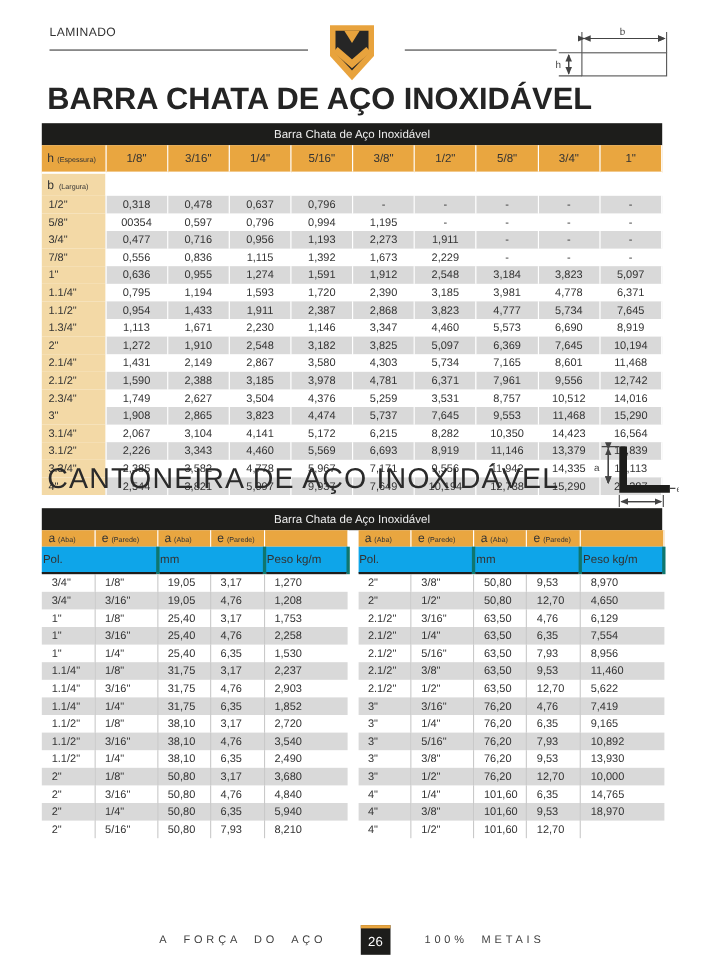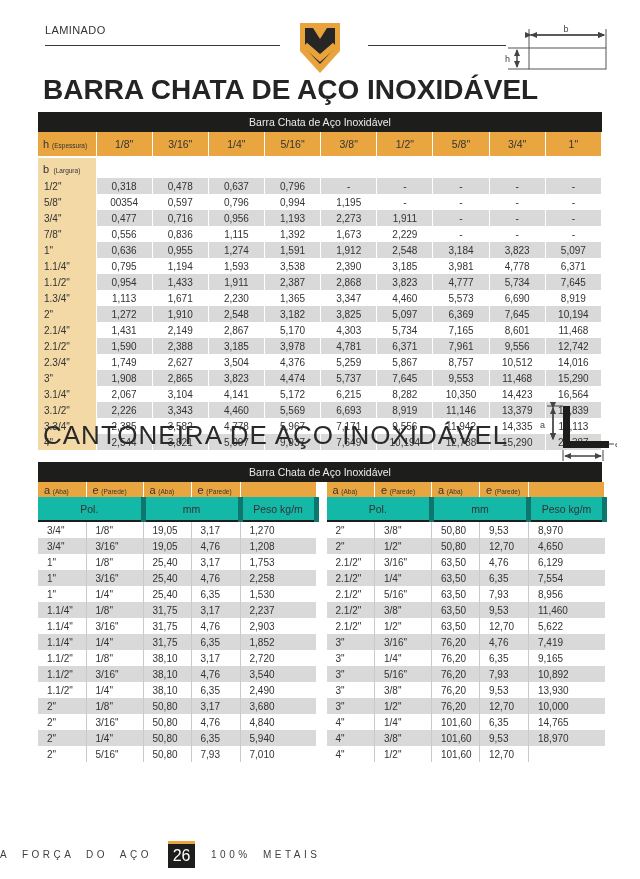--- a/index.html
+++ b/index.html
@@ -38,34 +38,34 @@
   .t1 tbody td.rlabel{background:#F3D9A6 !important;text-align:left;padding-left:6px;}
 
   
   .t2-wrap{position:absolute;left:38px;top:462px;width:564px;}
   .t2-halves{display:flex;gap:8px;}
   .t2{width:278px;}
   .t2 col.a1{width:48px;} .t2 col.a2{width:57px;} .t2 col.a3{width:48px;}
   .t2 col.a4{width:49px;} .t2 col.a5{width:76px;}
   .t2 thead tr.r1 th{background:#E9A640;height:13px;font-size:9.5px;text-align:left;
                      padding-left:6px;border-right:1px solid #fff;color:#333;}
-  .t2 thead tr.r2 th{background:#14b8a6;height:21px;font-size:10.5px;text-align:center;
-                     border-right:5px solid #0f766e;border-bottom:2px solid #1d1d1b;color:#333;}
+  .t2 thead tr.r2 th{background:#0ea5e9;height:21px;font-size:10.5px;text-align:left;
+                     border-right:3px solid #0f766e;border-bottom:2px solid #1d1d1b;color:#333;}
   .t2 thead th:last-child{border-right:none;margin-top:12px;}
   .t2 tbody td{height:14px;font-size:10px;text-align:left;padding-left:9px;
                border-right:1px solid #c9c9c9;color:#333;}
   .t2 tbody td:last-child{border-right:none;}
   .t2 tbody tr.g td{background:#D9D9D9;}
 
   
   .footer{position:absolute;left:0;right:0;top:841px;display:flex;
-          align-items:center;gap:16px;}
+          justify-content:center;align-items:center;gap:31px;}
   .foot-text{font-size:10px;letter-spacing:3.5px;word-spacing:6px;color:#3f3f3f;}
   .pagebox{width:27px;height:24px;background:#1d1d1b;border-top:3px solid #E9A640;
-           color:#fff;font-size:16px;display:flex;align-items:center;justify-content:center;}
+           color:#fff;font-size:12px;display:flex;align-items:center;justify-content:center;}
 </style>
 </head>
 <body>
 
 <div class="page">
 
   <div class="cat-label">LAMINADO</div>
   <div class="rule rule-left"></div>
   <div class="rule rule-right"></div>
 
@@ -204,21 +204,21 @@
             <td>2,548</td>
             <td>3,184</td>
             <td>3,823</td>
             <td>5,097</td>
           </tr>
           <tr>
             <td class="rlabel">1.1/4"</td>
             <td>0,795</td>
             <td>1,194</td>
             <td>1,593</td>
-            <td>3,538</td>
+            <td>1,720</td>
             <td>2,390</td>
             <td>3,185</td>
             <td>3,981</td>
             <td>4,778</td>
             <td>6,371</td>
           </tr>
           <tr class="g">
             <td class="rlabel">1.1/2"</td>
             <td>0,954</td>
             <td>1,433</td>
@@ -228,21 +228,21 @@
             <td>3,823</td>
             <td>4,777</td>
             <td>5,734</td>
             <td>7,645</td>
           </tr>
           <tr>
             <td class="rlabel">1.3/4"</td>
             <td>1,113</td>
             <td>1,671</td>
             <td>2,230</td>
-            <td>1,365</td>
+            <td>1,146</td>
             <td>3,347</td>
             <td>4,460</td>
             <td>5,573</td>
             <td>6,690</td>
             <td>8,919</td>
           </tr>
           <tr class="g">
             <td class="rlabel">2"</td>
             <td>1,272</td>
             <td>1,910</td>
@@ -252,21 +252,21 @@
             <td>5,097</td>
             <td>6,369</td>
             <td>7,645</td>
             <td>10,194</td>
           </tr>
           <tr>
             <td class="rlabel">2.1/4"</td>
             <td>1,431</td>
             <td>2,149</td>
             <td>2,867</td>
-            <td>5,170</td>
+            <td>3,580</td>
             <td>4,303</td>
             <td>5,734</td>
             <td>7,165</td>
             <td>8,601</td>
             <td>11,468</td>
           </tr>
           <tr class="g">
             <td class="rlabel">2.1/2"</td>
             <td>1,590</td>
             <td>2,388</td>
@@ -278,21 +278,21 @@
             <td>9,556</td>
             <td>12,742</td>
           </tr>
           <tr>
             <td class="rlabel">2.3/4"</td>
             <td>1,749</td>
             <td>2,627</td>
             <td>3,504</td>
             <td>4,376</td>
             <td>5,259</td>
-            <td>5,867</td>
+            <td>3,531</td>
             <td>8,757</td>
             <td>10,512</td>
             <td>14,016</td>
           </tr>
           <tr class="g">
             <td class="rlabel">3"</td>
             <td>1,908</td>
             <td>2,865</td>
             <td>3,823</td>
             <td>4,474</td>
@@ -500,21 +500,21 @@
               <td>1/4"</td>
               <td>50,80</td>
               <td>6,35</td>
               <td>5,940</td>
             </tr>
             <tr>
               <td>2"</td>
               <td>5/16"</td>
               <td>50,80</td>
               <td>7,93</td>
-              <td>7,010</td>
+              <td>8,210</td>
             </tr>
           </tbody>
       </table>
 
       <table class="t2">
         <colgroup>
             <col class="a1">
             <col class="a2">
             <col class="a3">
             <col class="a4">

